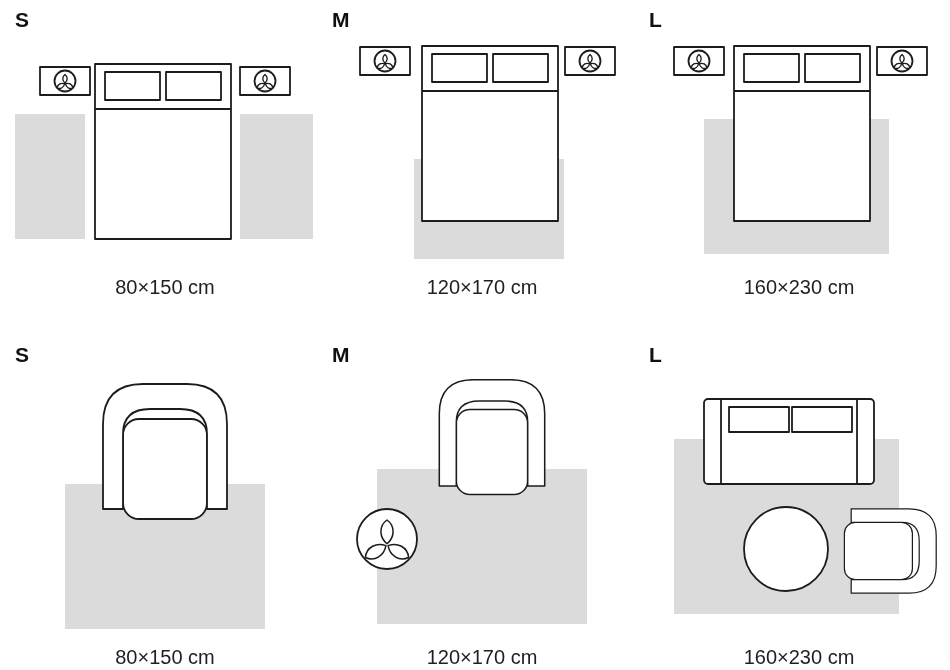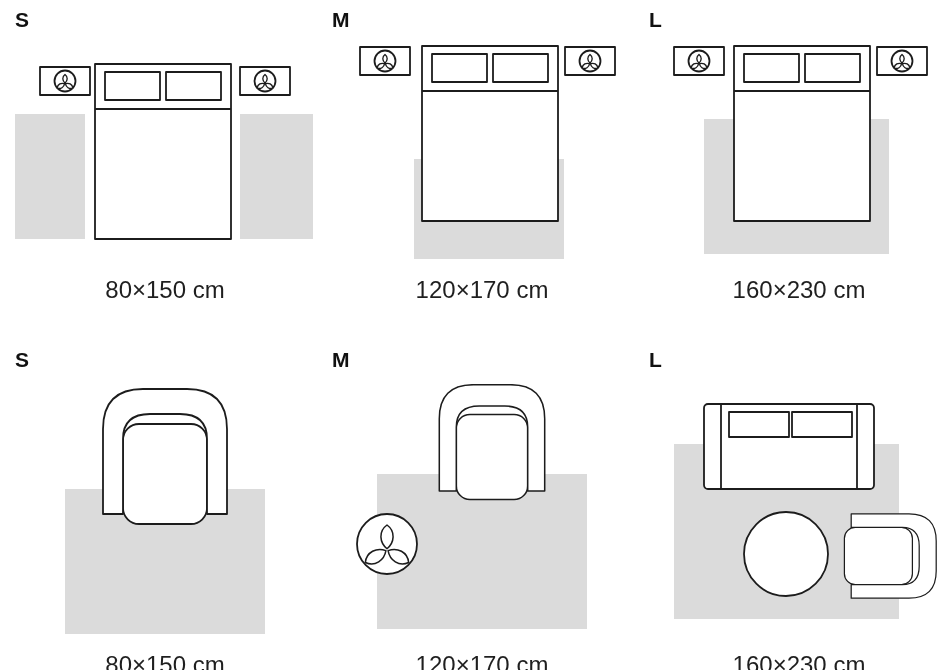--- a/index.html
+++ b/index.html
@@ -33,21 +33,21 @@
     height: 36px;
     font-size: 21px;
     font-weight: bold;
     color: var(--label-text);
     line-height: 1.1;
   }
   .scene { display: block; }
   .caption {
     margin-top: 12px;
     text-align: center;
-    font-size: 24px;
+    font-size: 20px;
     color: var(--caption-text);
   }
   .rug { fill: var(--rug-fill); stroke: none; }
   .furn {
     fill: #ffffff;
     stroke: var(--outline);
     stroke-width: 1.8;
     stroke-linejoin: round;
   }
 </style>

